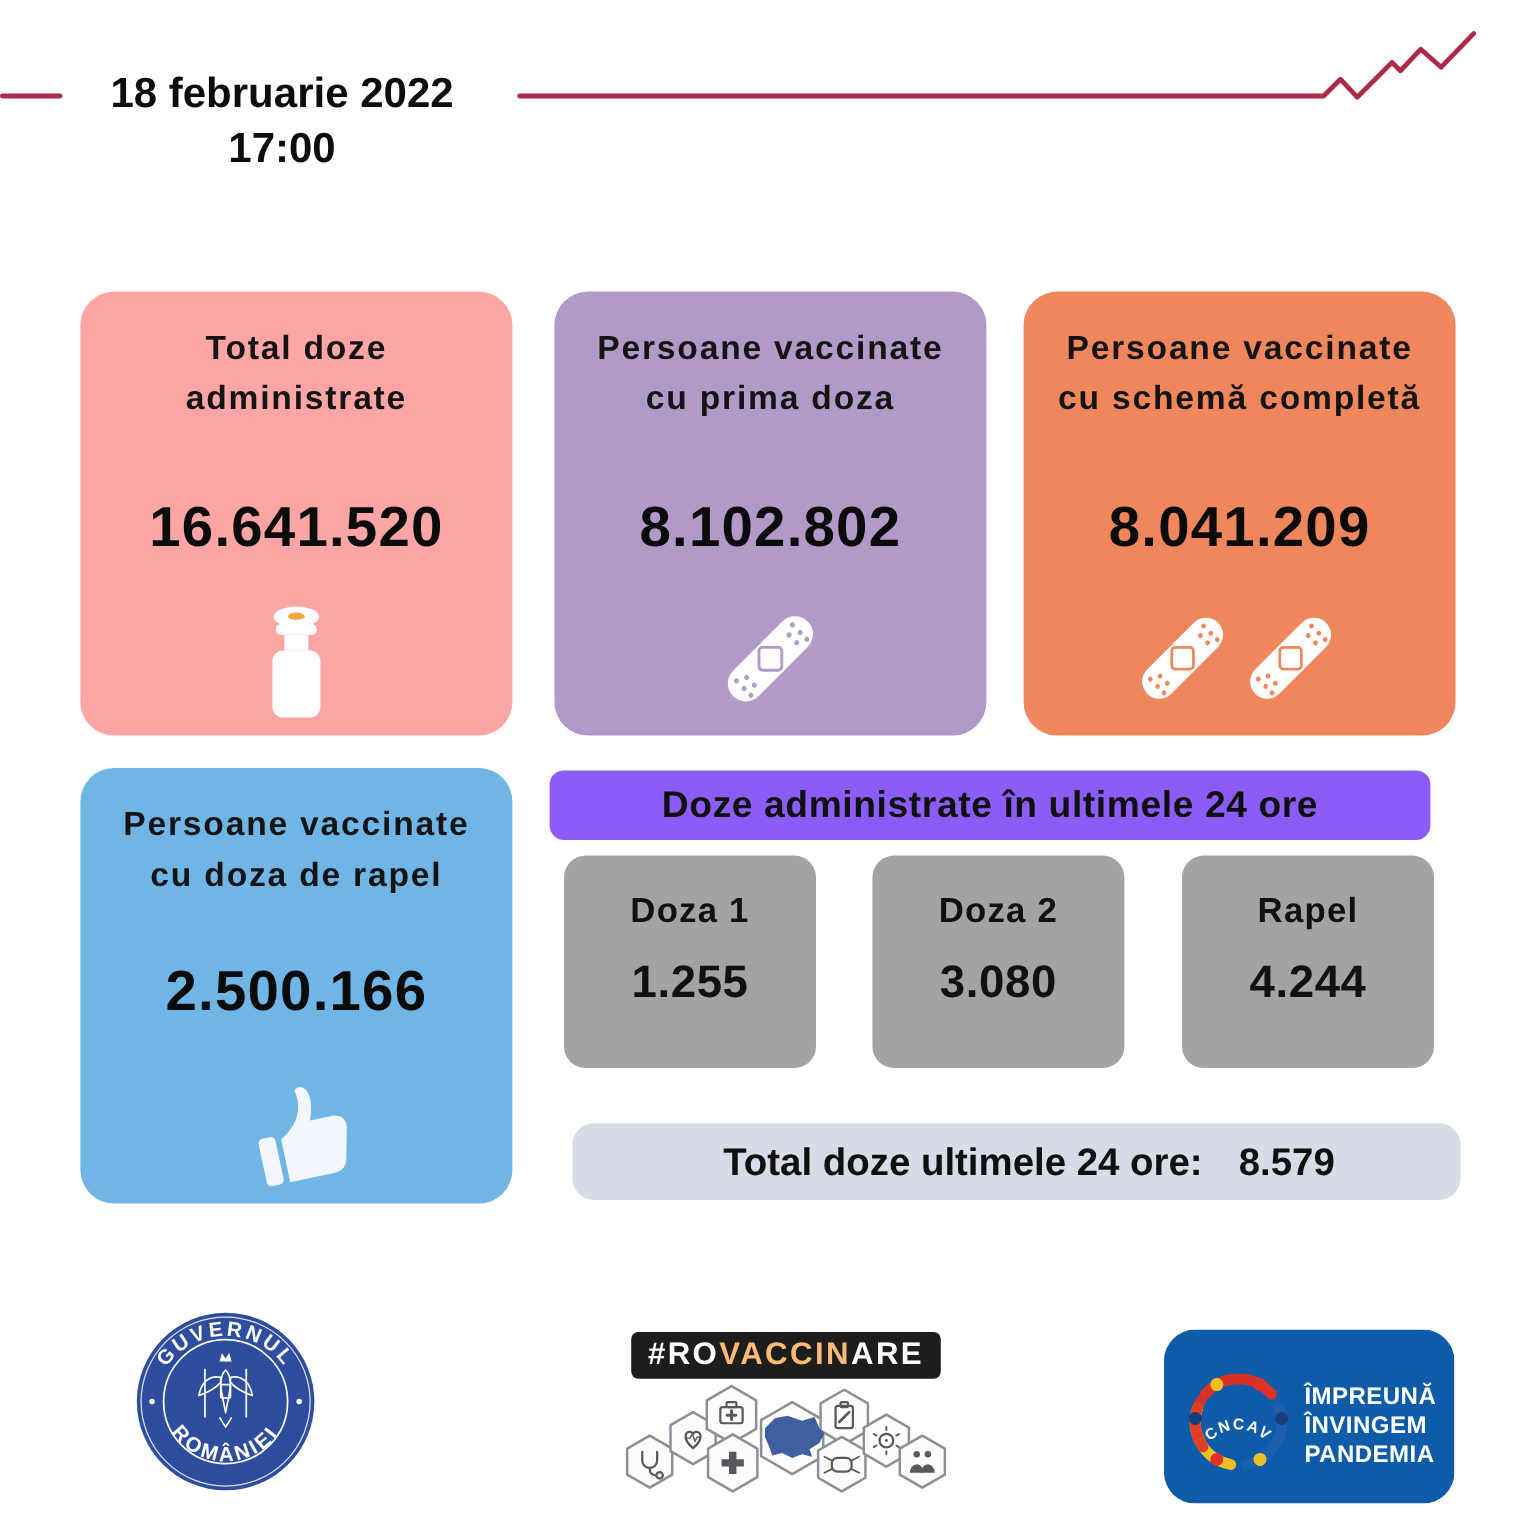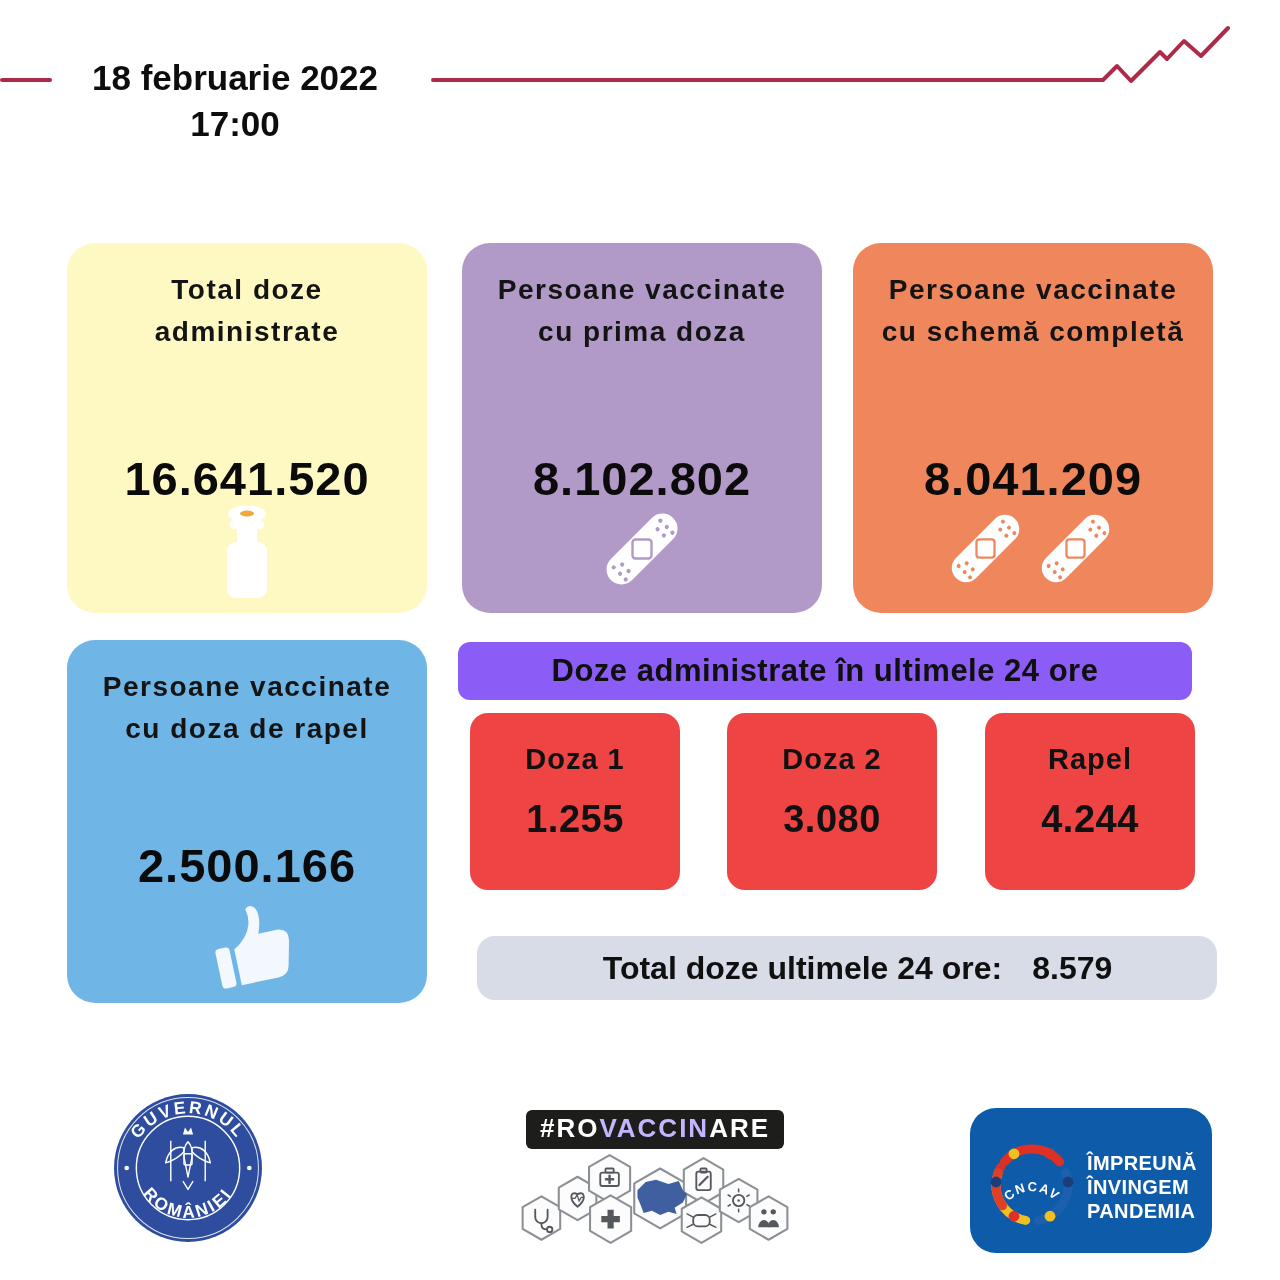--- a/index.html
+++ b/index.html
@@ -10,45 +10,45 @@
   
   .date-block{position:absolute;left:70px;top:55px;width:330px;text-align:center;
     font-weight:bold;font-size:35px;line-height:1.3;color:#0d0d0d;}
   .red-dash{position:absolute;left:0;top:78px;width:52px;height:4px;background:#AD2B48;border-radius:2px;}
   .trend-svg{position:absolute;left:430px;top:20px;}
   
   .card{position:absolute;width:360px;border-radius:28px;}
   .card .title{padding-top:26px;text-align:center;font-weight:bold;font-size:28px;
     letter-spacing:1.5px;line-height:1.5;color:#141414;}
   .card .value{position:absolute;left:0;right:0;text-align:center;font-weight:bold;
-    font-size:47px;letter-spacing:1px;color:#0b0b0b;margin-top:40px;}
+    font-size:47px;letter-spacing:1px;color:#0b0b0b;}
   .card .icon-wrap{position:absolute;left:0;right:0;bottom:14px;display:flex;justify-content:center;}
-  #card-total{left:67px;top:243px;height:370px;background:#fef9c3;}
+  #card-total{left:67px;top:243px;height:370px;background:#fca5a5;}
   #card-first{left:462px;top:243px;height:370px;background:#B199C8;}
   #card-complete{left:853px;top:243px;height:370px;background:#F0875C;}
   #card-booster{left:67px;top:640px;height:363px;background:#6FB6E7;}
   #card-total .value,#card-first .value,#card-complete .value{top:168px;}
   #card-booster .value{top:158px;}
   
   .panel-header{position:absolute;left:458px;top:642px;width:734px;height:58px;background:#8b5cf6;
     border-radius:12px;display:flex;align-items:center;justify-content:center;
     font-weight:bold;font-size:31px;letter-spacing:0.5px;color:#101010;}
-  .mini-card{position:absolute;top:713px;width:210px;height:177px;background:#ef4444;border-radius:18px;text-align:center;}
+  .mini-card{position:absolute;top:713px;width:210px;height:177px;background:#a3a3a3;border-radius:18px;text-align:center;}
   .mini-card .label{margin-top:30px;font-weight:bold;font-size:29px;letter-spacing:1px;}
   .mini-card .num{margin-top:22px;font-weight:bold;font-size:38px;letter-spacing:0.5px;}
   #mini-1{left:470px;} #mini-2{left:727px;} #mini-3{left:985px;}
   .total-bar{position:absolute;left:477px;top:936px;width:719px;height:64px;background:#D7DCE6;
     border-radius:18px;display:flex;align-items:center;justify-content:center;gap:30px;
     font-weight:bold;font-size:32px;color:#101010;padding-left:21px;}
   
   .gov-logo{position:absolute;left:112px;top:1092px;}
   .rovac{position:absolute;left:505px;top:1110px;width:300px;text-align:center;}
   .rovac-bar{display:inline-block;background:#1D1D1B;border-radius:6px;padding:3px 14px 5px;
     font-weight:bold;font-size:26px;letter-spacing:2px;}
-  .rovac-bar .w{color:#ffffff;} .rovac-bar .t{color:#c4b5fd;}
+  .rovac-bar .w{color:#ffffff;} .rovac-bar .t{color:#fdba74;}
   .rovac-hex{display:block;margin:4px auto 0;}
   .cncav{position:absolute;left:970px;top:1108px;}
 </style>
 </head>
 <body>
 
 <div id="canvas">
 
   <div class="date-block">
     <div>18 februarie 2022</div>

